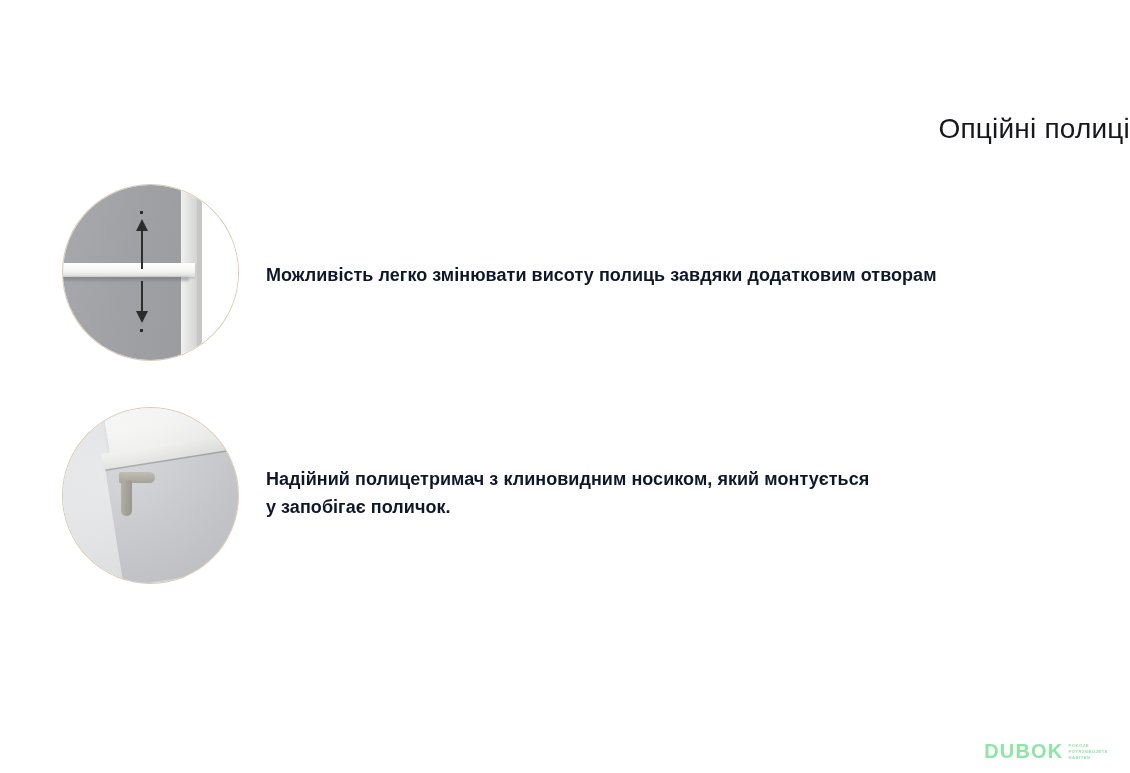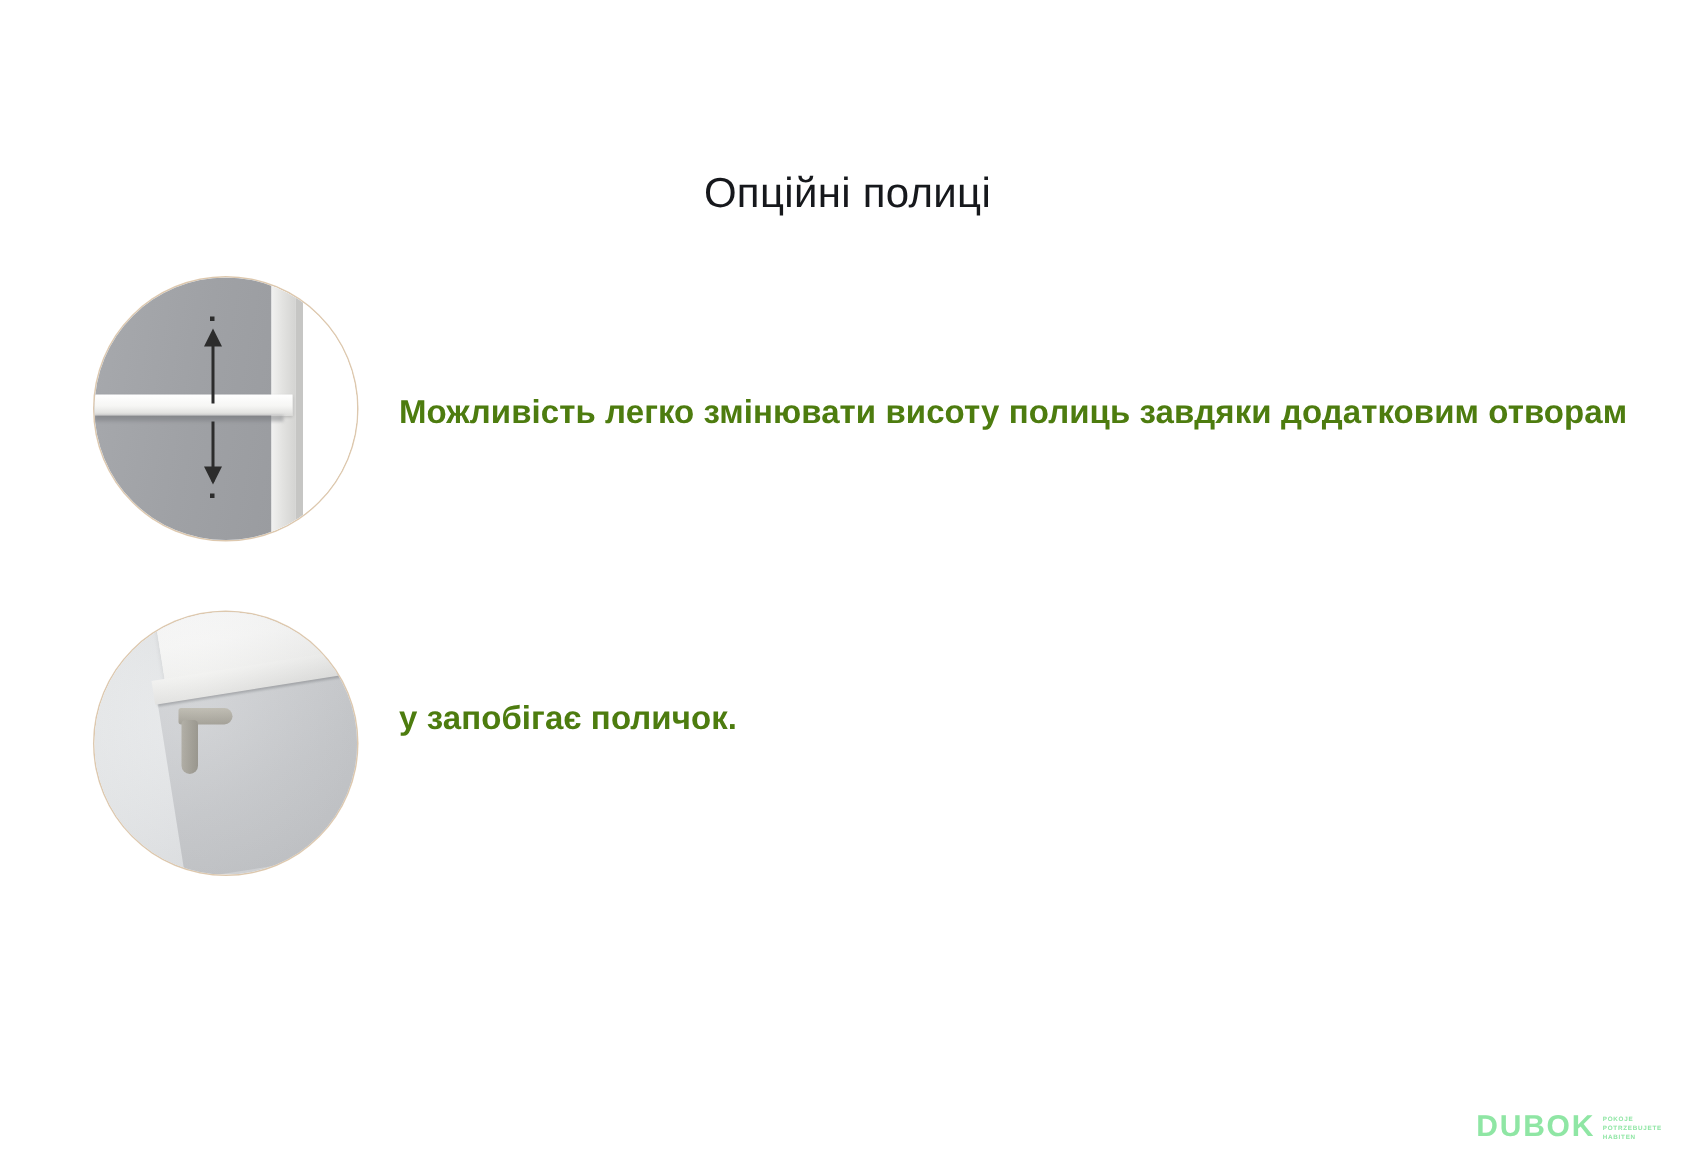--- a/index.html
+++ b/index.html
@@ -21,21 +21,21 @@
     inset: 0;
     background: #ffffff;
   }
 
   
   .page-title {
     position: absolute;
     left: 0;
     right: 0;
     top: 112px;
-    text-align: center;
+    text-align: right;
     font-size: 28px;
     font-weight: 400;
     letter-spacing: 0.2px;
     color: #16181c;
     line-height: 34px;
   }
 
   
   .feature {
     position: absolute;
@@ -215,23 +215,23 @@
   .c2-vign {
     position: absolute;
     inset: 0;
     background: radial-gradient(circle at 40% 40%, rgba(255,255,255,0.12) 0%, rgba(150,152,156,0.18) 100%);
   }
 
   
   .feature-text {
     position: absolute;
     left: 266px;
-    font-size: 22px;
+    font-size: 18px;
     font-weight: 700;
-    color: #4d7c0f;
+    color: #0f172a;
     line-height: 28px;
     letter-spacing: 0.05px;
     white-space: nowrap;
   }
   .feature-1 .feature-text { top: 76px; }
   .feature-2 .feature-text { top: 57px; }
   .feature-text .line { display: block; }
 
   
   .logo {
@@ -307,20 +307,21 @@
       <div class="c2-shelf-top"></div>
       <div class="c2-shelf-front"></div>
       <div class="c2-pin">
         <div class="arm"></div>
         <div class="leg"></div>
       </div>
       <div class="c2-vign"></div>
     </div>
 
     <div class="feature-text">
+      <span class="line">Надійний полицетримач з клиновидним носиком, який монтується</span>
       <span class="line">у запобігає поличок.</span>
     </div>
   </div>
 
   <div class="logo">
     <div class="logo-word">DUBOK</div>
     <div class="logo-tag">
       <span>POKOJE</span>
       <span>POTRZEBUJETE</span>
       <span>HABITEN</span>

